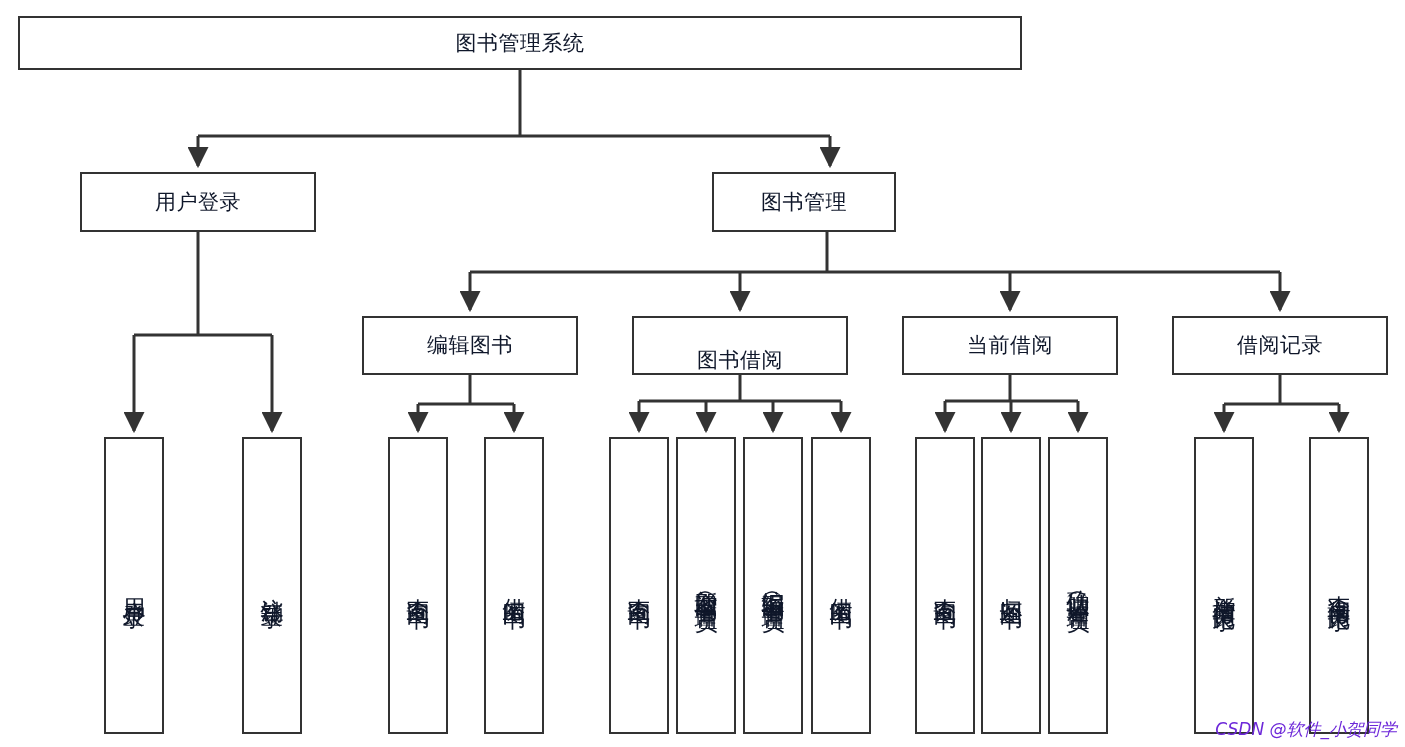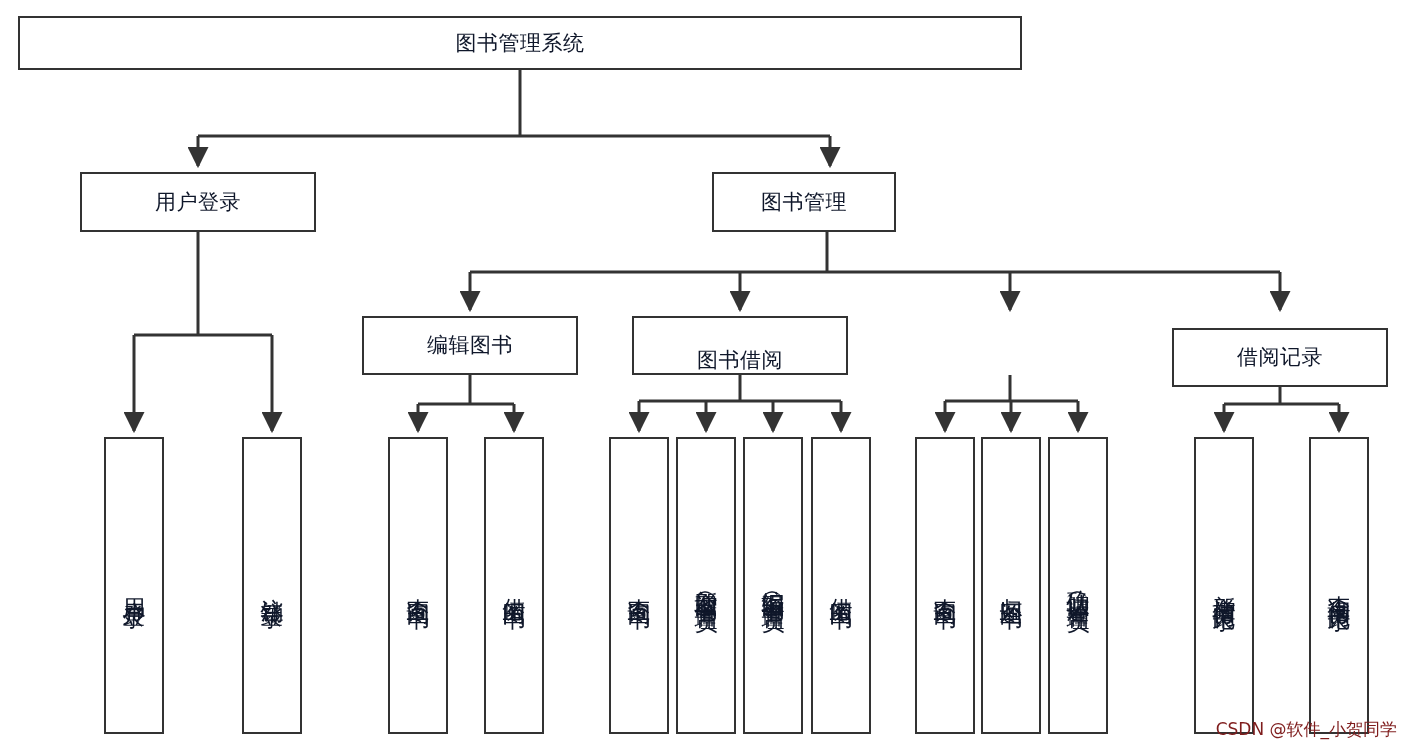--- a/index.html
+++ b/index.html
@@ -57,23 +57,24 @@
     letter-spacing: 3px;
     line-height: 1;
     max-height: 100%;
     white-space: nowrap;
   }
   #watermark {
     position: absolute;
     right: 8px;
     bottom: 6px;
     font-size: 17px;
-    color: #7f1d1d;
+    color: #6d28d9;
     white-space: nowrap;
     font-family: "DejaVu Sans", "Liberation Sans", sans-serif;
+    font-style: italic;
   }
 </style>
 </head>
 <body>
 
 <div id="diagram-root">
 
   <svg id="edge-layer" viewBox="0 0 1405 747" width="1405" height="747" xmlns="http://www.w3.org/2000/svg">
     <defs>
       <marker id="arrow" viewBox="0 0 10 10" refX="9" refY="5" markerWidth="7" markerHeight="7" orient="auto-start-reverse">
@@ -134,21 +135,24 @@
   <div class="node horizontal" style="left:712px; top:172px; width:184px; height:60px;">
     <span class="label">图书管理</span>
   </div>
 
   <div class="node horizontal" style="left:362px; top:316px; width:216px; height:59px;">
     <span class="label">编辑图书</span>
   </div>
   <div class="node horizontal" style="left:632px; top:316px; width:216px; height:59px;align-items:flex-end;">
     <span class="label">图书借阅</span>
   </div>
-  <div class="node horizontal" style="left:1172px; top:328px; width:216px; height:59px;">
+  <div class="node horizontal" style="left:902px; top:316px; width:216px; height:59px;">
+    <span class="label">当前借阅</span>
+  </div>
+  <div class="node horizontal" style="left:1172px; top:316px; width:216px; height:59px;">
     <span class="label">借阅记录</span>
   </div>
 
   <div class="node vertical" style="left:104px; top:437px; width:60px; height:297px;">
     <span class="label">用户登录</span>
   </div>
   <div class="node vertical" style="left:242px; top:437px; width:60px; height:297px;">
     <span class="label">注销登录</span>
   </div>
 

